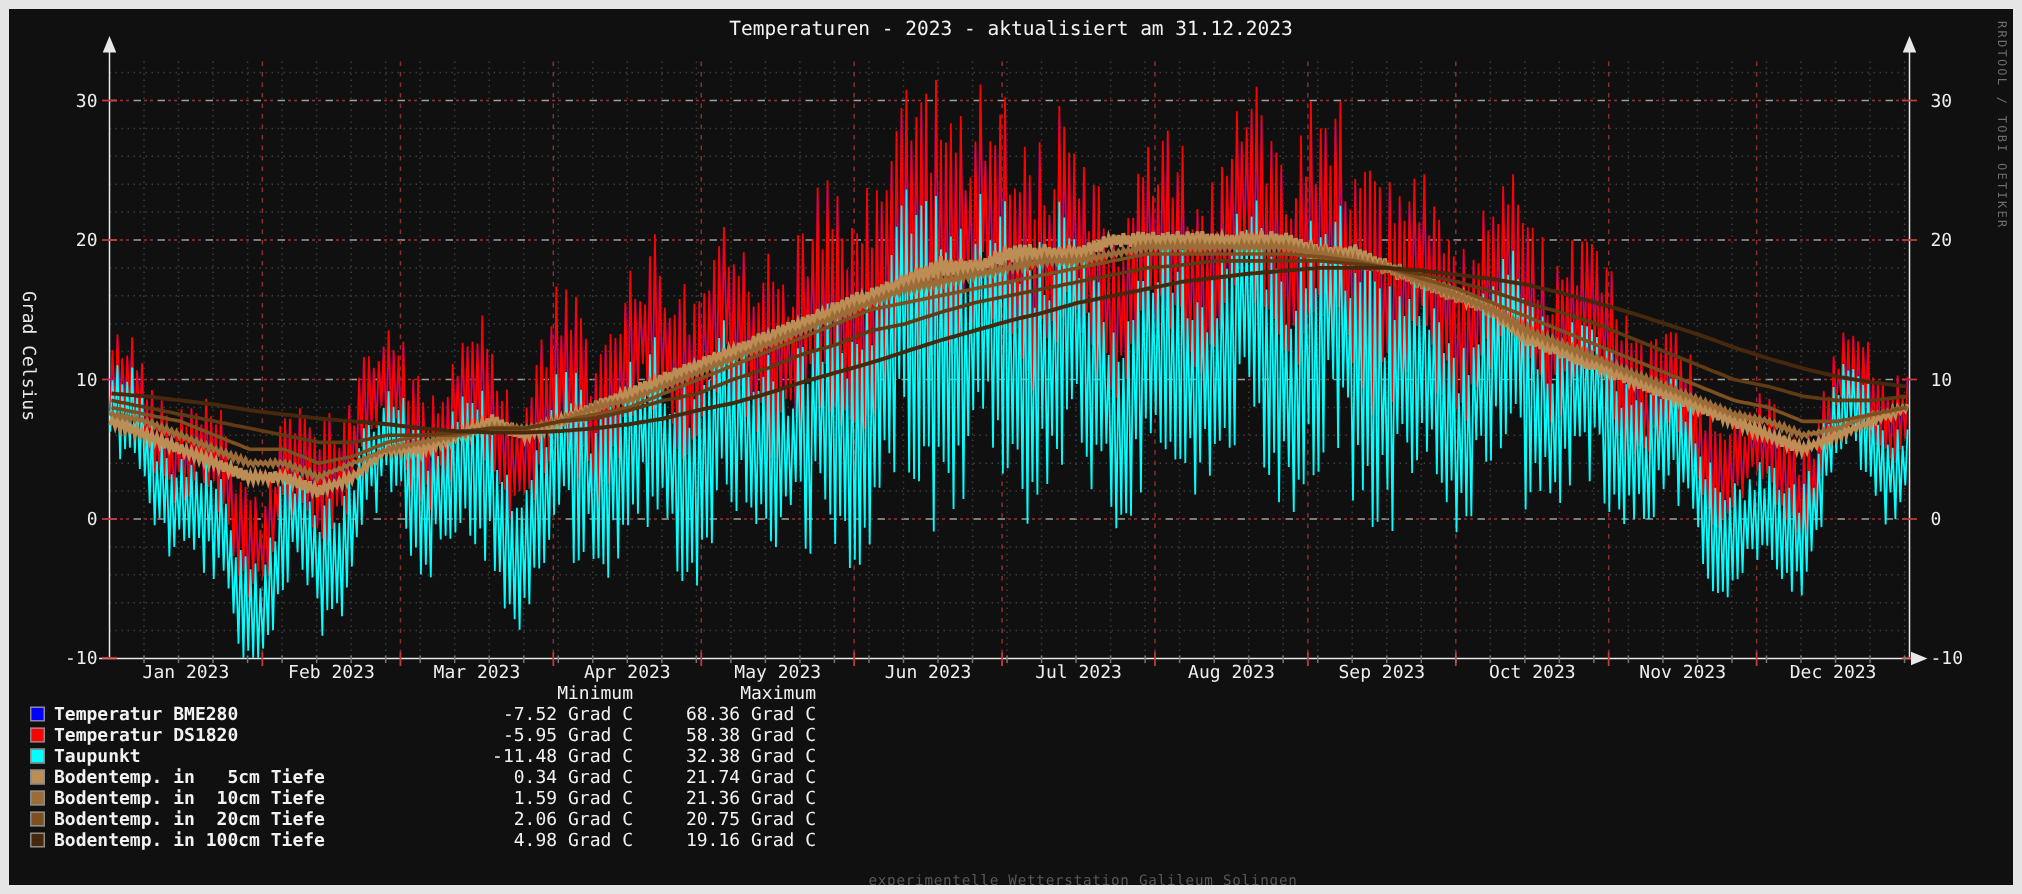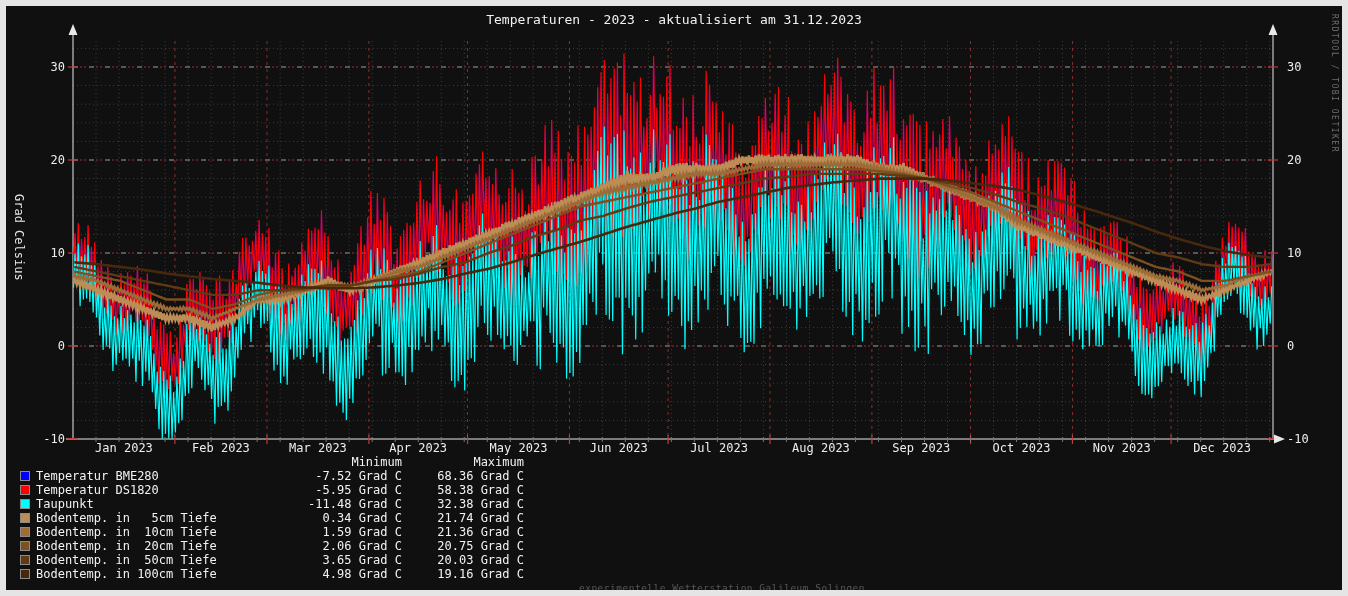--- a/index.html
+++ b/index.html
@@ -25,22 +25,22 @@
   .wm{
     position:absolute;top:8px;right:3px;
     writing-mode:vertical-rl;
     color:#6e6e6e;font-size:8px;letter-spacing:1.5px;white-space:pre;
   }
   svg#chart{position:absolute;left:0;top:0;}
   .legend{position:absolute;left:0;top:449px;width:700px;}
   .lrow{display:flex;align-items:center;height:14px;color:#f2f2f2;font-size:12px;}
   .lsw{width:10px;height:10px;margin-left:14px;margin-right:6px;border:1px solid #8a8a8a;box-sizing:border-box;flex:none;}
   .lsw.hidden{visibility:hidden;}
-  .llabel{width:266px;white-space:pre;}
-  .lmin{width:100px;text-align:right;white-space:pre;}
+  .llabel{width:266px;white-space:pre;font-weight:bold;}
+  .lmin{width:100px;text-align:right;white-space:pre;margin-left:20px;}
   .lmax{width:122px;text-align:right;white-space:pre;}
   .footer{
     position:absolute;top:576px;left:0;width:100%;
     text-align:center;color:#585858;font-size:9.5px;letter-spacing:0.5px;white-space:pre;margin-left:48px;
   }
 </style>
 </head>
 <body>
 
 <div class="frame">
@@ -294,26 +294,20 @@
         <span class="lmin">1.59 Grad C</span>
         <span class="lmax">21.36 Grad C</span>
       </div>
       <div class="lrow">
         <span class="lsw" style="background: rgb(126, 79, 31);"></span>
         <span class="llabel">Bodentemp. in  20cm Tiefe</span>
         <span class="lmin">2.06 Grad C</span>
         <span class="lmax">20.75 Grad C</span>
       </div>
       <div class="lrow">
-        <span class="lsw" style="background: rgb(95, 58, 18);"></span>
-        <span class="llabel">Bodentemp. in  50cm Tiefe</span>
-        <span class="lmin">3.65 Grad C</span>
-        <span class="lmax">20.03 Grad C</span>
-      </div>
-      <div class="lrow">
         <span class="lsw" style="background: rgb(70, 41, 12);"></span>
         <span class="llabel">Bodentemp. in 100cm Tiefe</span>
         <span class="lmin">4.98 Grad C</span>
         <span class="lmax">19.16 Grad C</span>
       </div>
     </div>
 
   <div class="footer">experimentelle Wetterstation Galileum Solingen</div>
 </div>
 

